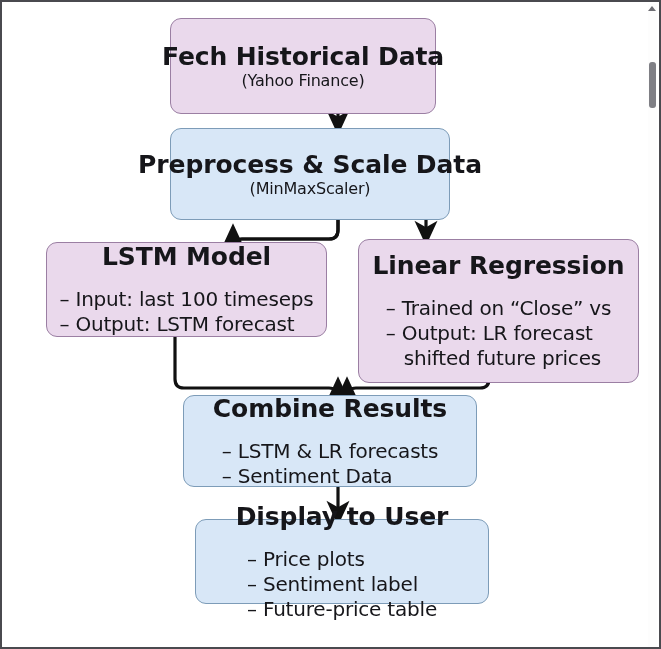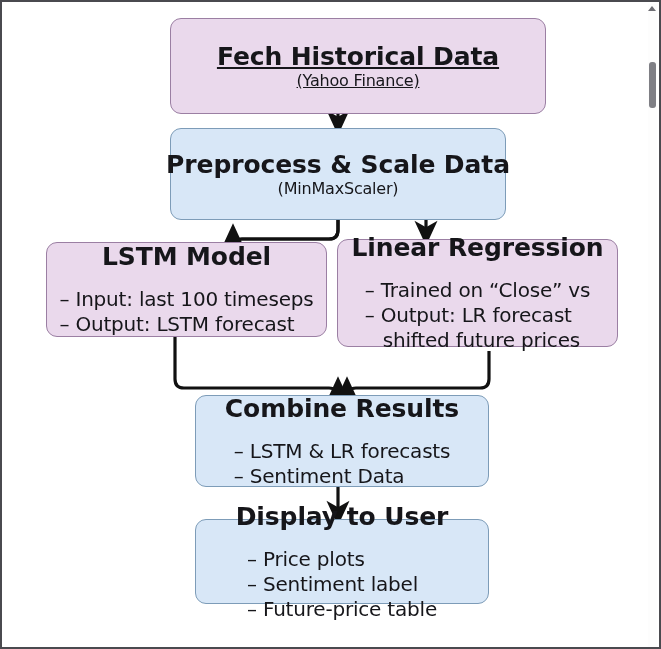--- a/index.html
+++ b/index.html
@@ -70,25 +70,25 @@
     font-size: 20px;
     line-height: 1.24;
     letter-spacing: -0.2px;
     white-space: nowrap;
   }
   .bullet.cont {
     padding-left: 18px;
   }
 
   
-  #node-fetch      { left: 168px; top: 16px;  width: 376px; height: 96px; text-decoration: underline; }
-  #node-preprocess { left: 168px; top: 126px; width: 336px; height: 92px; }
+  #node-fetch      { left: 168px; top: 16px;  width: 266px; height: 96px; }
+  #node-preprocess { left: 168px; top: 126px; width: 280px; height: 92px; }
   #node-lstm       { left: 44px;  top: 240px; width: 281px; height: 95px; }
-  #node-lr         { left: 335px; top: 237px; width: 281px; height: 108px; }
-  #node-combine    { left: 193px; top: 393px; width: 294px; height: 92px; }
+  #node-lr         { left: 356px; top: 237px; width: 281px; height: 144px; }
+  #node-combine    { left: 181px; top: 393px; width: 294px; height: 92px; }
   #node-display    { left: 193px; top: 517px; width: 294px; height: 85px; }
 
   
   #scrollbar-track {
     position: absolute;
     right: 2px;
     top: 2px;
     width: 9px;
     height: 645px;
     background: #fdfdfd;

